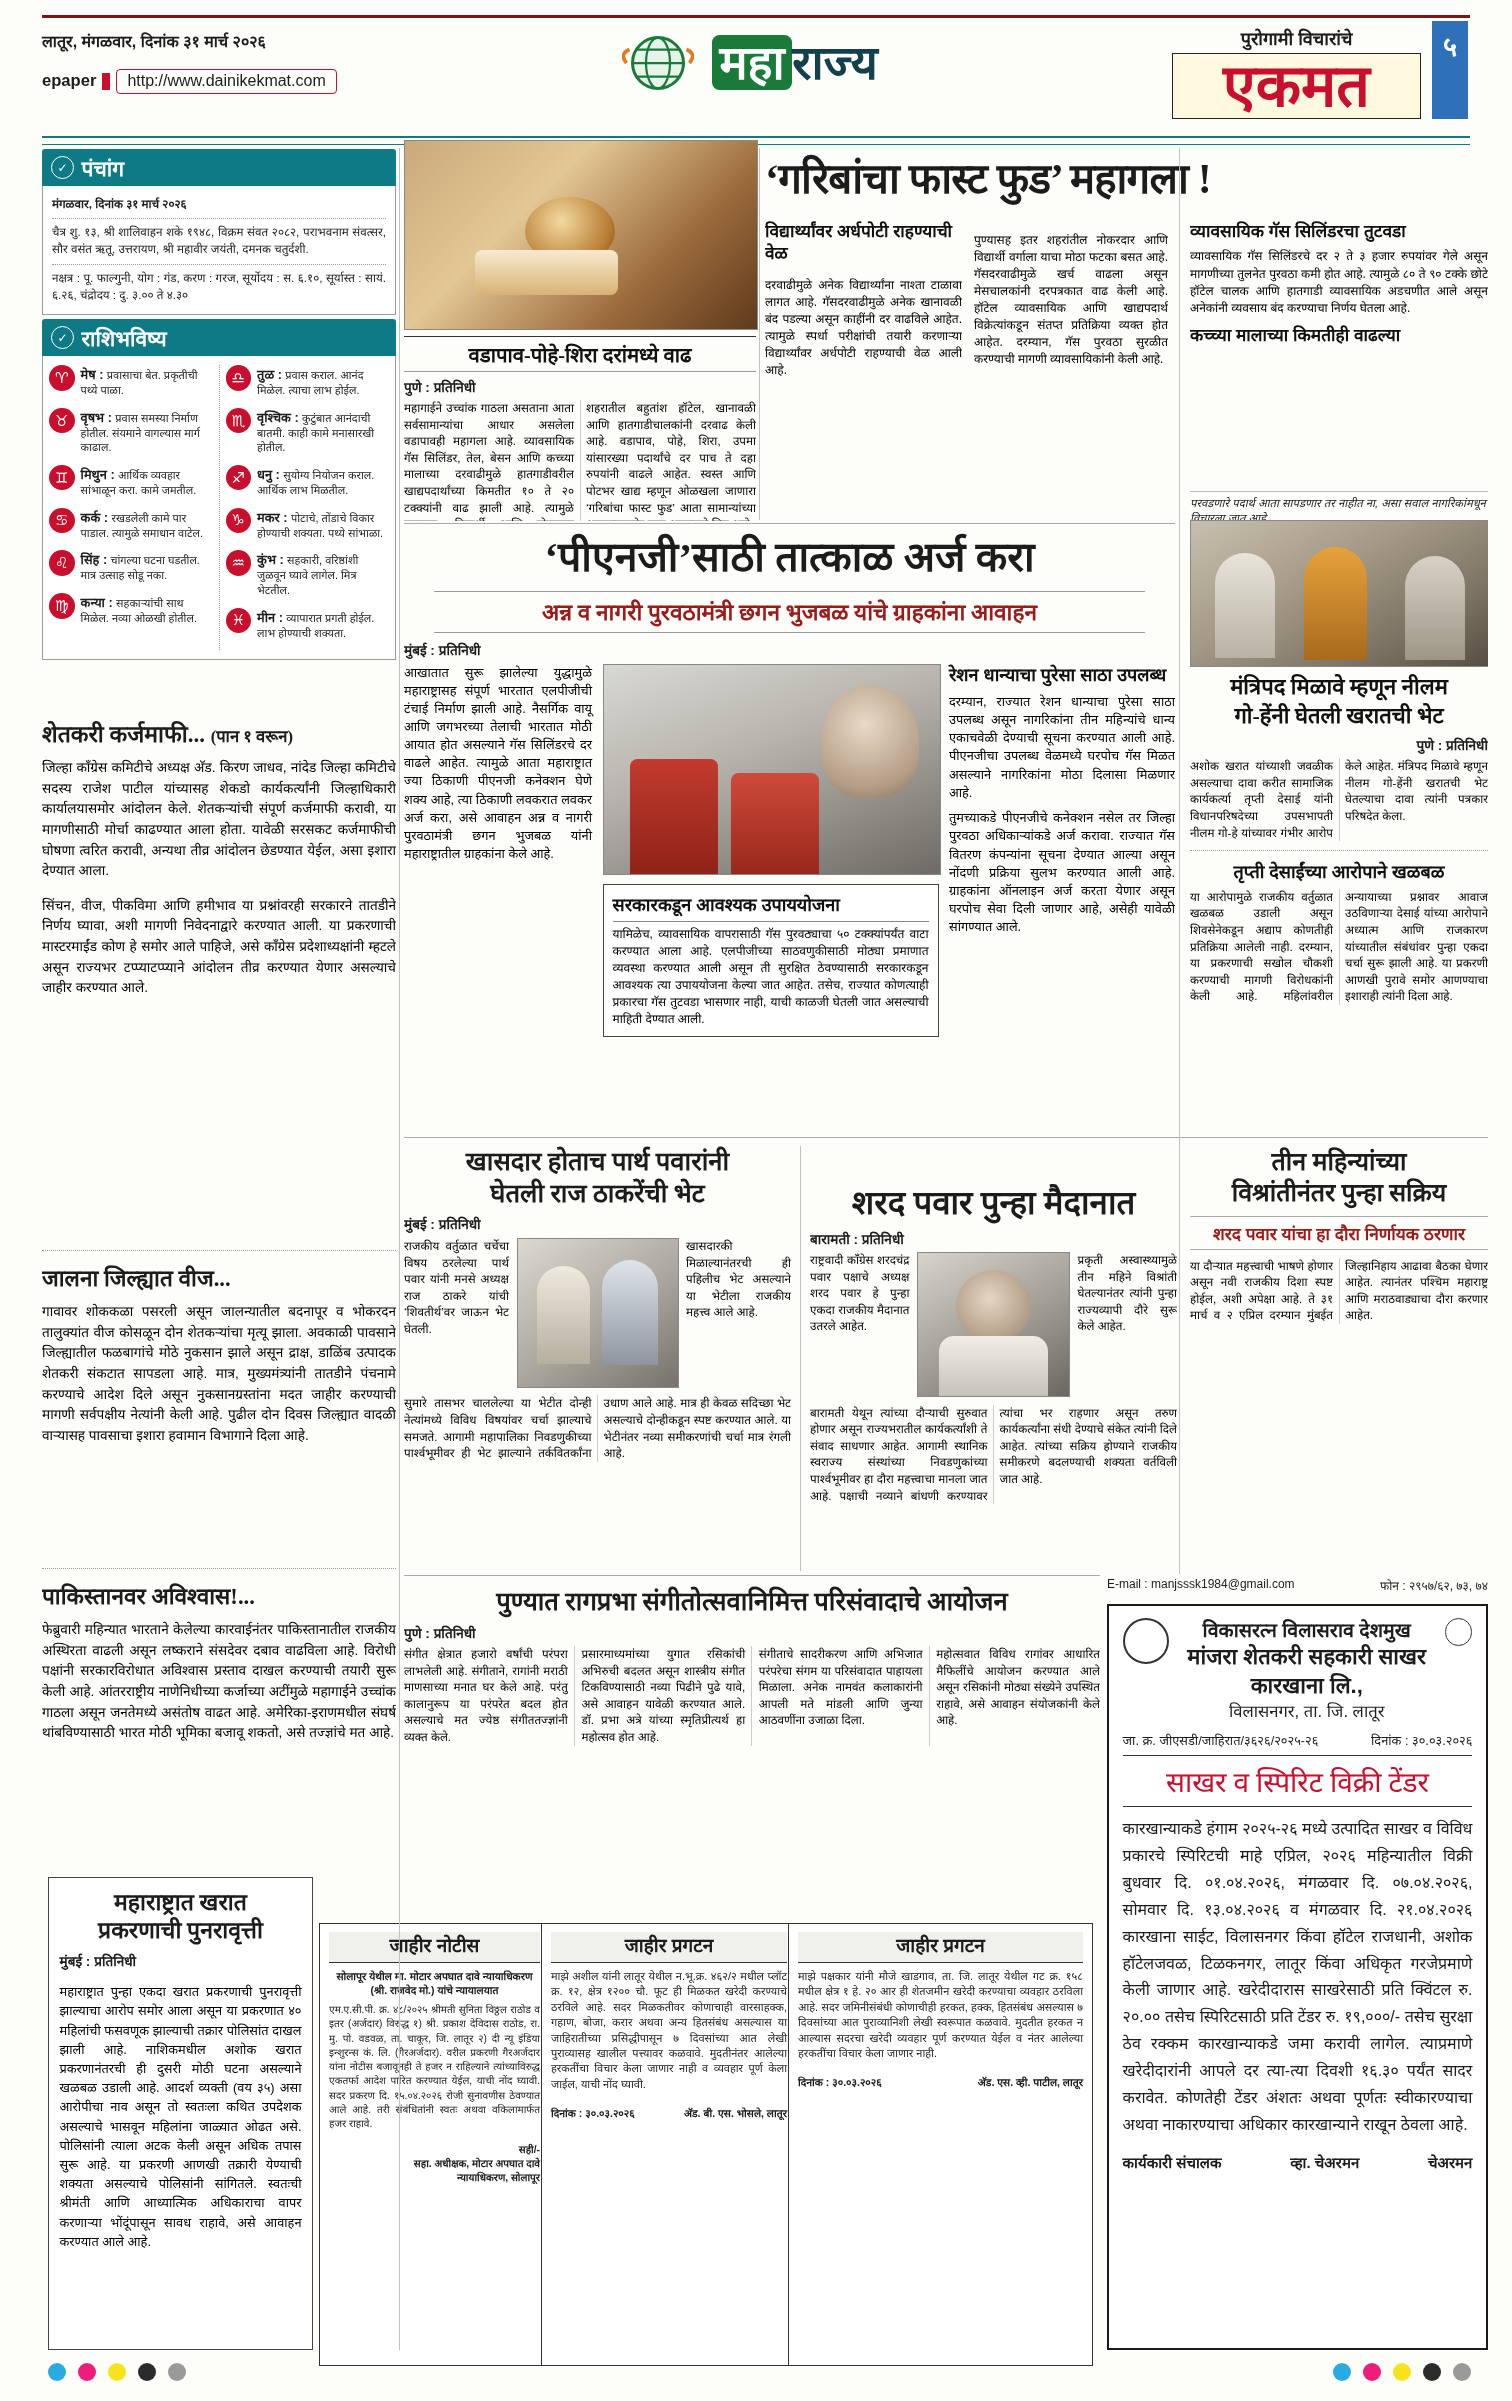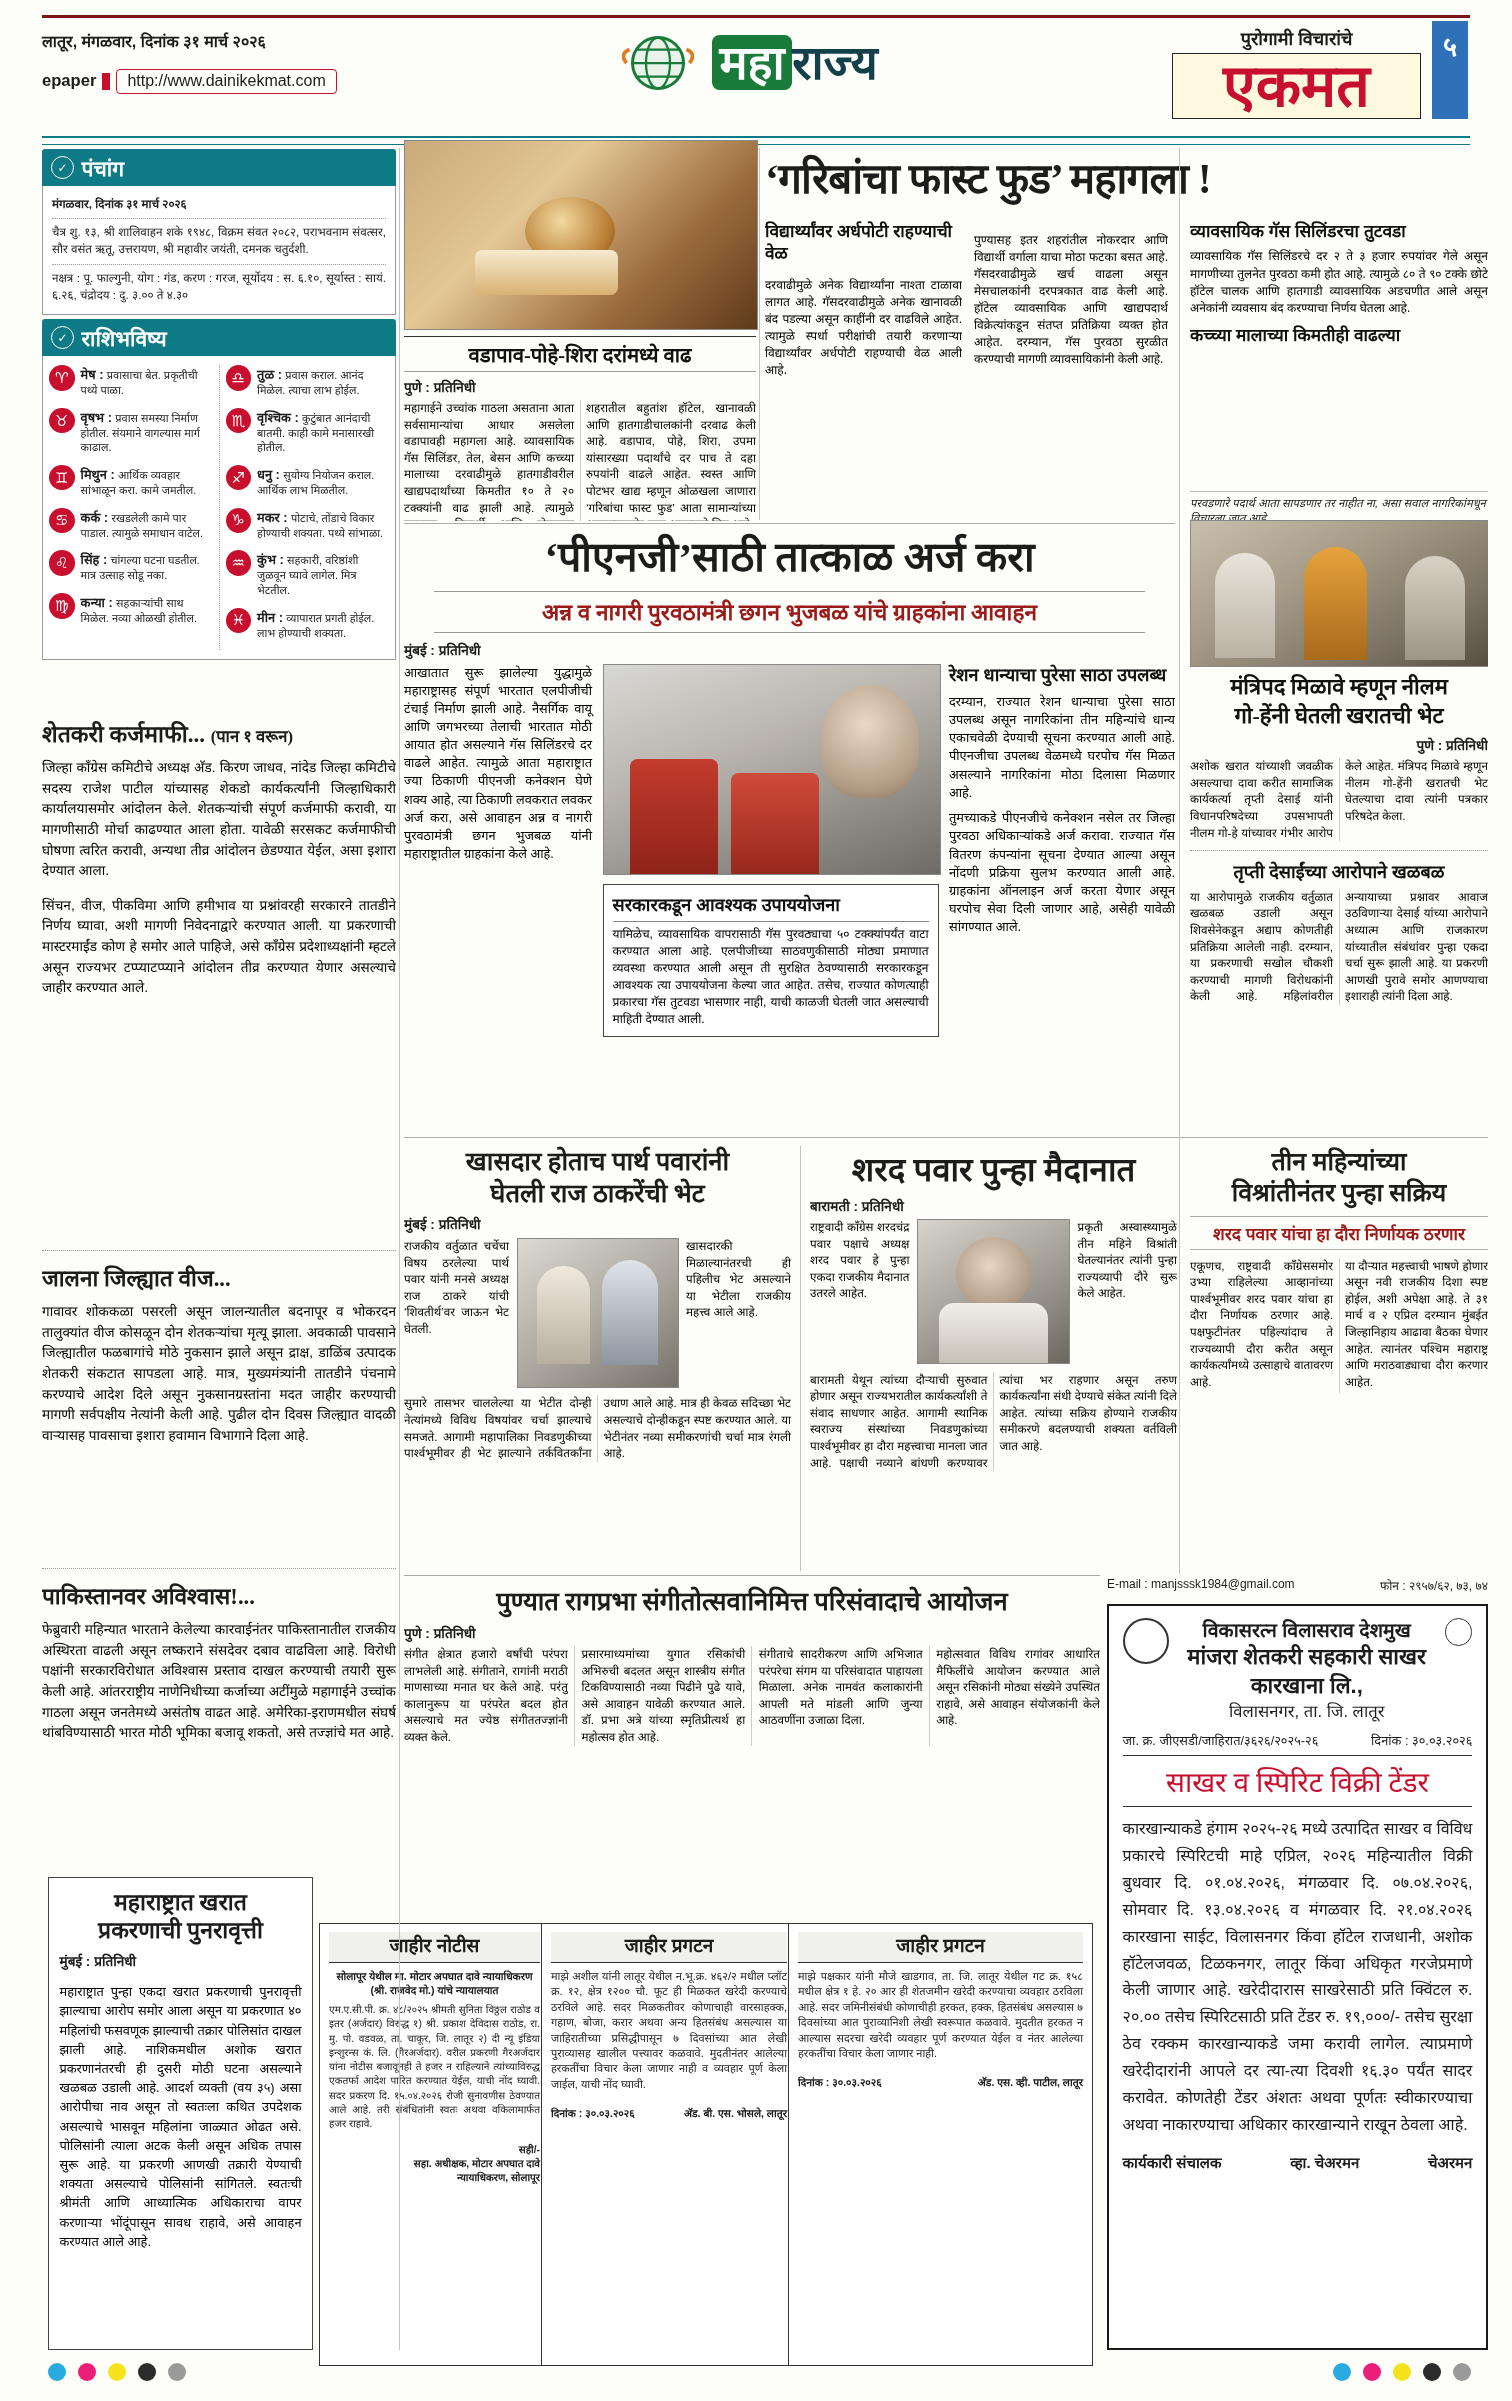--- a/index.html
+++ b/index.html
@@ -266,21 +266,21 @@
       </div>
       <p class="body-txt" style="flex:1;font-size:11.7px;margin:0;">खासदारकी मिळाल्यानंतरची ही पहिलीच भेट असल्याने या भेटीला राजकीय महत्त्व आले आहे.</p>
     </div>
     <div class="cols2 body-txt" style="font-size:11.7px;margin-top:7.5px;">
         <p style="margin:0;">सुमारे तासभर चाललेल्या या भेटीत दोन्ही नेत्यांमध्ये विविध विषयांवर चर्चा झाल्याचे समजते. आगामी महापालिका निवडणुकीच्या पार्श्वभूमीवर ही भेट झाल्याने तर्कवितर्कांना उधाण आले आहे. मात्र ही केवळ सदिच्छा भेट असल्याचे दोन्हीकडून स्पष्ट करण्यात आले. या भेटीनंतर नव्या समीकरणांची चर्चा मात्र रंगली आहे.</p>
       </div>
   </div>
 
   <div class="vr" style="left:800px;top:1146px;height:425px;"></div>
 
-  <div class="abs" style="left:810px;top:1146px;width:367px;height:425px;overflow:hidden;">
+  <div class="abs" style="left:810px;top:1179px;width:367px;height:425px;overflow:hidden;">
     <div class="ser" style="font-size:33px;font-weight:bold;text-align:center;">शरद पवार पुन्हा मैदानात</div>
     <div class="byline">बारामती : प्रतिनिधी</div>
     <div style="display:flex;gap:7.5px;">
       <p class="body-txt" style="flex:1;font-size:11.7px;margin:0;">राष्ट्रवादी काँग्रेस शरदचंद्र पवार पक्षाचे अध्यक्ष शरद पवार हे पुन्हा एकदा राजकीय मैदानात उतरले आहेत.</p>
       <div class="photo" style="width:151px;height:143px;flex:0 0 auto;background:linear-gradient(150deg,#d7d4cd,#a09c93 55%,#6c6860);">
         <div style="position:absolute;left:25%;top:12%;width:75px;height:72px;border-radius:50%;background:radial-gradient(circle at 45% 40%,#e6d6c4,#ad9882 75%,#7d6b58);"></div>
         <div style="position:absolute;left:14%;top:58%;width:109px;height:60px;border-radius:15px 15px 0 0;background:linear-gradient(#f1eee8,#c7c2b8);"></div>
       </div>
       <p class="body-txt" style="flex:1;font-size:11.7px;margin:0;">प्रकृती अस्वास्थ्यामुळे तीन महिने विश्रांती घेतल्यानंतर त्यांनी पुन्हा राज्यव्यापी दौरे सुरू केले आहेत.</p>
     </div>
@@ -289,21 +289,20 @@
       </div>
   </div>
 
   <div class="abs" style="left:1190px;top:1146px;width:298px;height:428px;overflow:hidden;">
     <div class="ser" style="font-size:25px;font-weight:bold;text-align:center;line-height:1.25;">
       <div>तीन महिन्यांच्या</div>
         <div>विश्रांतीनंतर पुन्हा सक्रिय</div>
     </div>
     <div class="hl" style="font-size:17.3px;color:#9b1b1b;text-align:center;border-top:0.8px solid #aaa;border-bottom:0.8px solid #aaa;padding:4.5px 0;margin:7.5px 0;">शरद पवार यांचा हा दौरा निर्णायक ठरणार</div>
     <div class="cols2 body-txt" style="font-size:11.7px;">
-      <p style="margin:0 0 6px;">एकूणच, राष्ट्रवादी काँग्रेससमोर उभ्या राहिलेल्या आव्हानांच्या पार्श्वभूमीवर शरद पवार यांचा हा दौरा निर्णायक ठरणार आहे. पक्षफुटीनंतर पहिल्यांदाच ते राज्यव्यापी दौरा करीत असून कार्यकर्त्यांमध्ये उत्साहाचे वातावरण आहे.</p>
       <p style="margin:0;">या दौऱ्यात महत्त्वाची भाषणे होणार असून नवी राजकीय दिशा स्पष्ट होईल, अशी अपेक्षा आहे. ते ३१ मार्च व २ एप्रिल दरम्यान मुंबईत जिल्हानिहाय आढावा बैठका घेणार आहेत. त्यानंतर पश्चिम महाराष्ट्र आणि मराठवाड्याचा दौरा करणार आहेत.</p>
     </div>
   </div>
 
   <div class="abs hr" style="left:404px;top:1575px;width:696px;"></div>
   <div class="abs" style="left:404px;top:1583px;width:696px;height:288px;overflow:hidden;">
     <div class="ser" style="font-size:25.6px;font-weight:bold;text-align:center;">पुण्यात रागप्रभा संगीतोत्सवानिमित्त परिसंवादाचे आयोजन</div>
     <div class="byline">पुणे : प्रतिनिधी</div>
     <div class="cols4 body-txt" style="font-size:11.7px;">
       <p style="margin:0 0 6px;">संगीत क्षेत्रात हजारो वर्षांची परंपरा लाभलेली आहे. संगीताने, रागांनी मराठी माणसाच्या मनात घर केले आहे. परंतु कालानुरूप या परंपरेत बदल होत असल्याचे मत ज्येष्ठ संगीततज्ज्ञांनी व्यक्त केले.</p>

